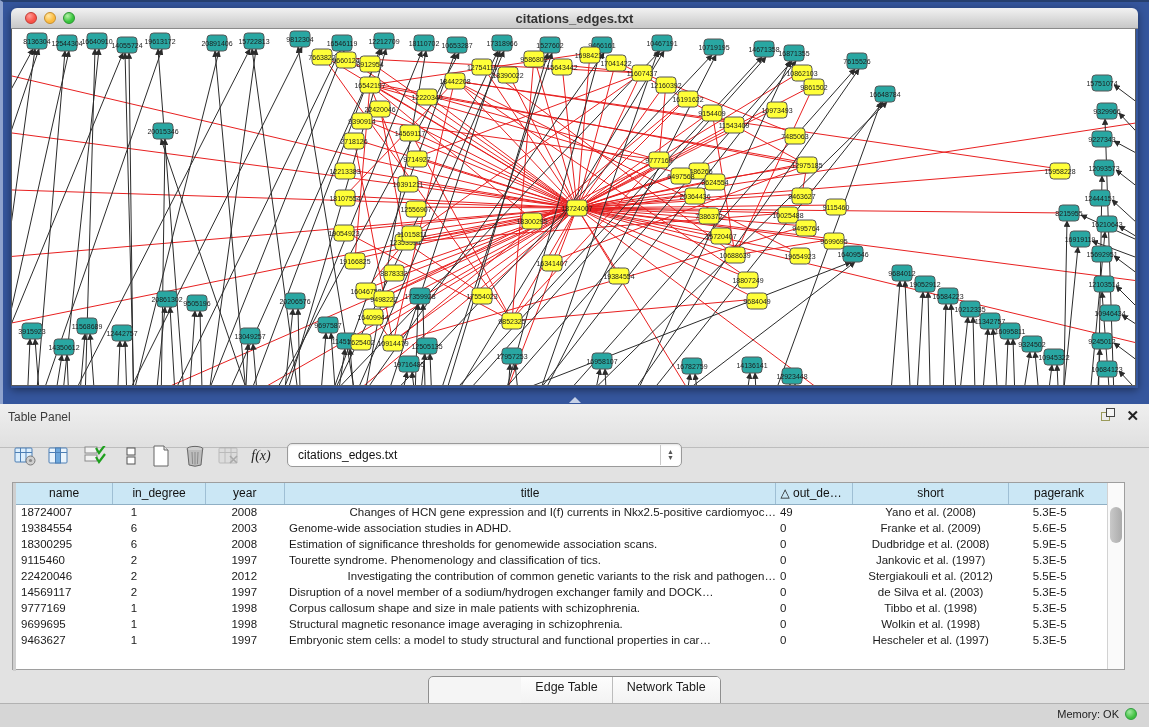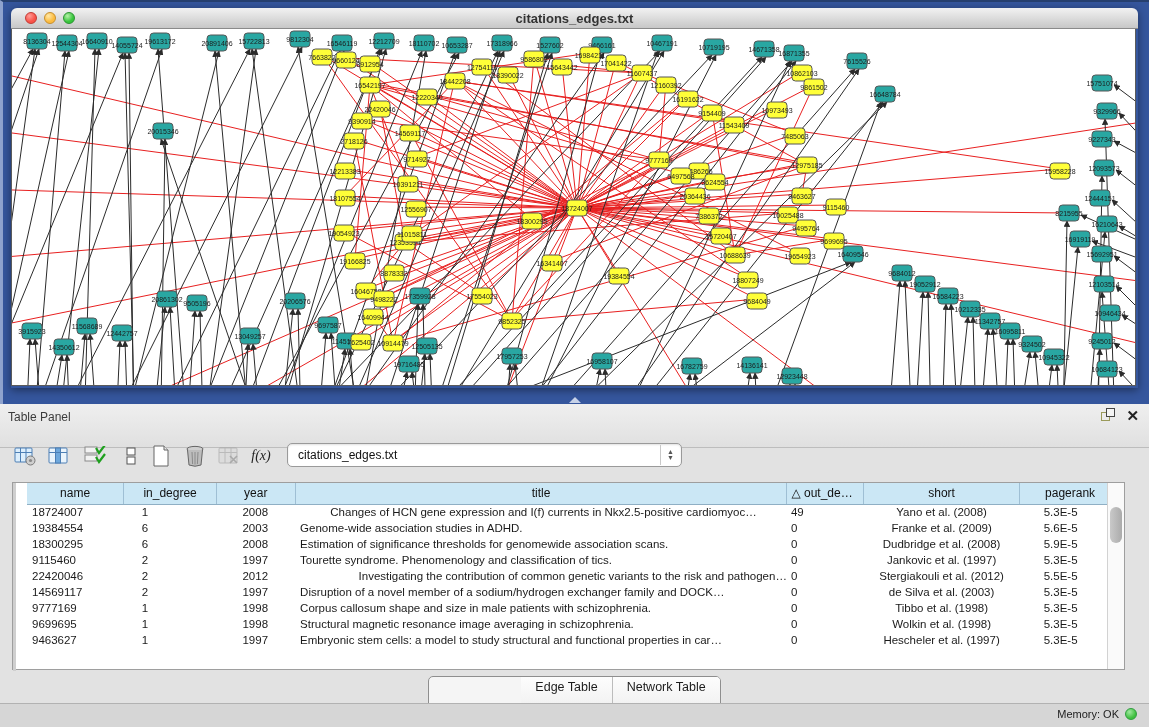--- a/index.html
+++ b/index.html
@@ -941,38 +941,38 @@
       <span class="cval">citations_edges.txt</span>
       <span class="stepper">
         <span>▲</span>
         <span>▼</span>
       </span>
     </div>
   </div>
 
   <div class="grid-wrap">
     <div class="gutter"></div>
-    <table class="grid" id="grid" style="margin-left:14px">
+    <table class="grid" id="grid" style="margin-left:3px">
         <thead>
           <tr>
             <th style="width:96px;text-align:center;">name</th>
             <th style="width:92px;text-align:center;">in_degree</th>
             <th style="width:78px;text-align:center;">year</th>
             <th style="width:488px;text-align:center;">title</th>
             <th style="width:76px;text-align:left;padding-left:4px;">△ out_de…</th>
             <th style="width:155px;text-align:center;">short</th>
             <th style="width:100px;text-align:center;">pagerank</th>
           </tr>
         </thead>
         <tbody>
           <tr>
             <td style="text-align:left;padding-left:5px">18724007</td>
             <td style="text-align:left;padding-left:18px">1</td>
             <td style="text-align:left;padding-left:26px">2008</td>
-            <td style="text-align:center;padding-left:5px">Changes of HCN gene expression and I(f) currents in Nkx2.5-positive cardiomyoc…</td>
+            <td style="text-align:right;padding-left:5px">Changes of HCN gene expression and I(f) currents in Nkx2.5-positive cardiomyoc…</td>
             <td style="text-align:left;padding-left:4px">49</td>
             <td style="text-align:center;padding-left:0px">Yano et al. (2008)</td>
             <td style="text-align:left;padding-left:24px">5.3E-5</td>
           </tr>
           <tr>
             <td style="text-align:left;padding-left:5px">19384554</td>
             <td style="text-align:left;padding-left:18px">6</td>
             <td style="text-align:left;padding-left:26px">2003</td>
             <td style="text-align:left;padding-left:5px">Genome-wide association studies in ADHD.</td>
             <td style="text-align:left;padding-left:4px">0</td>

